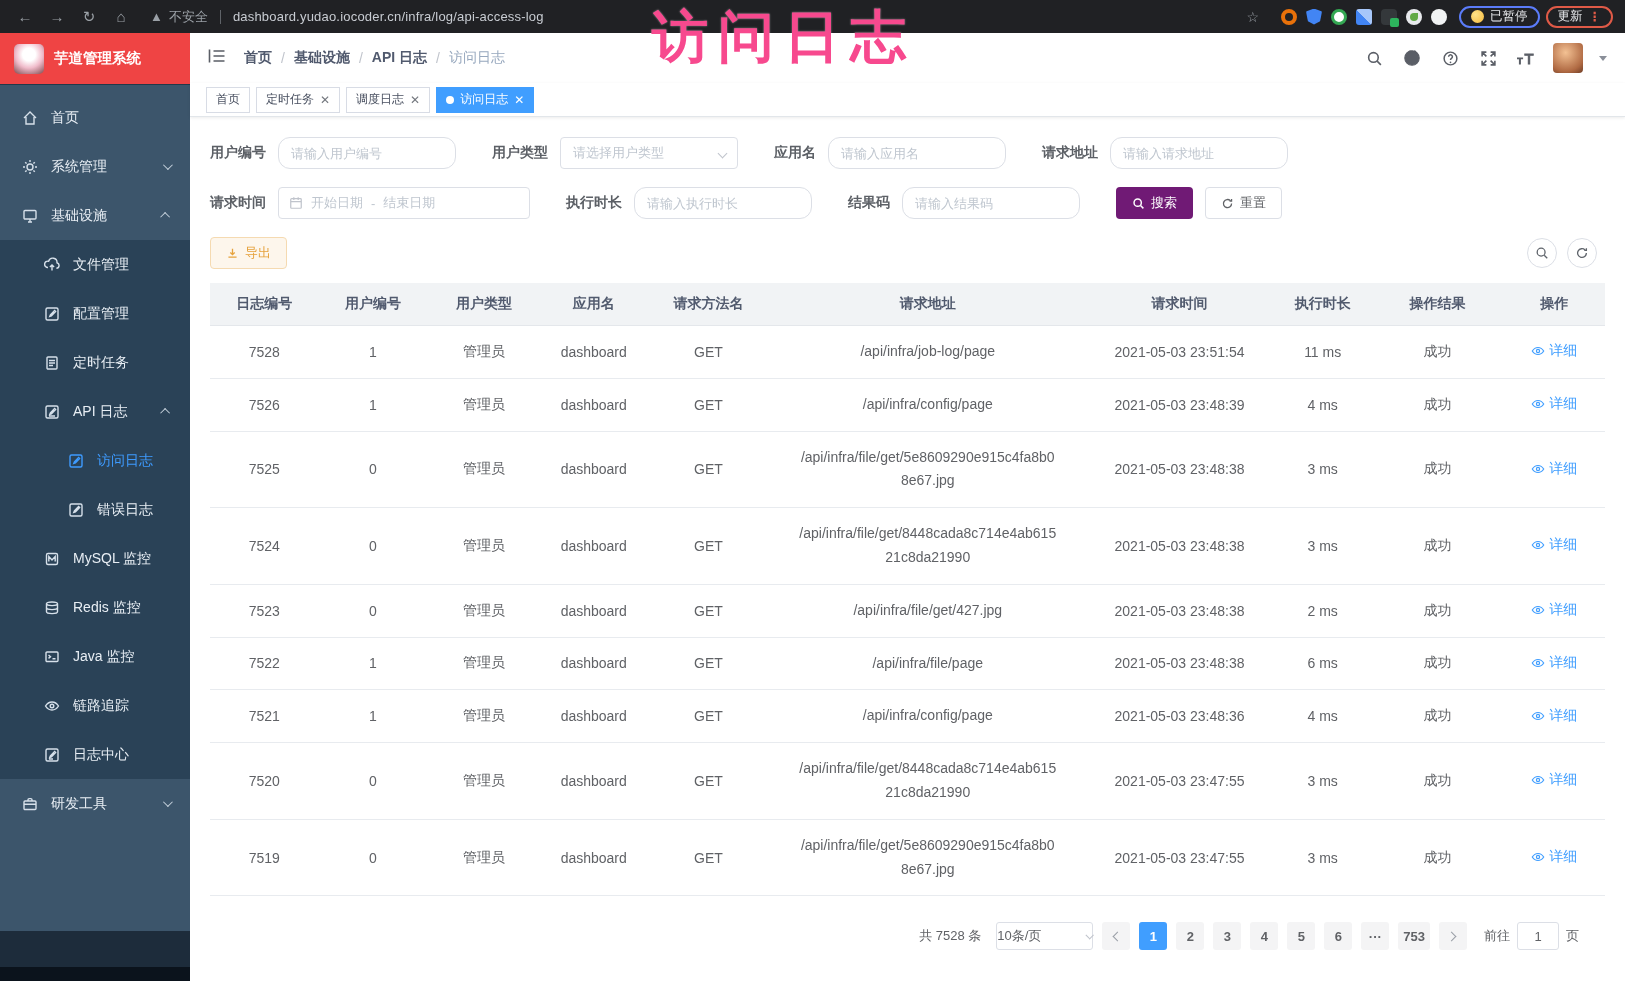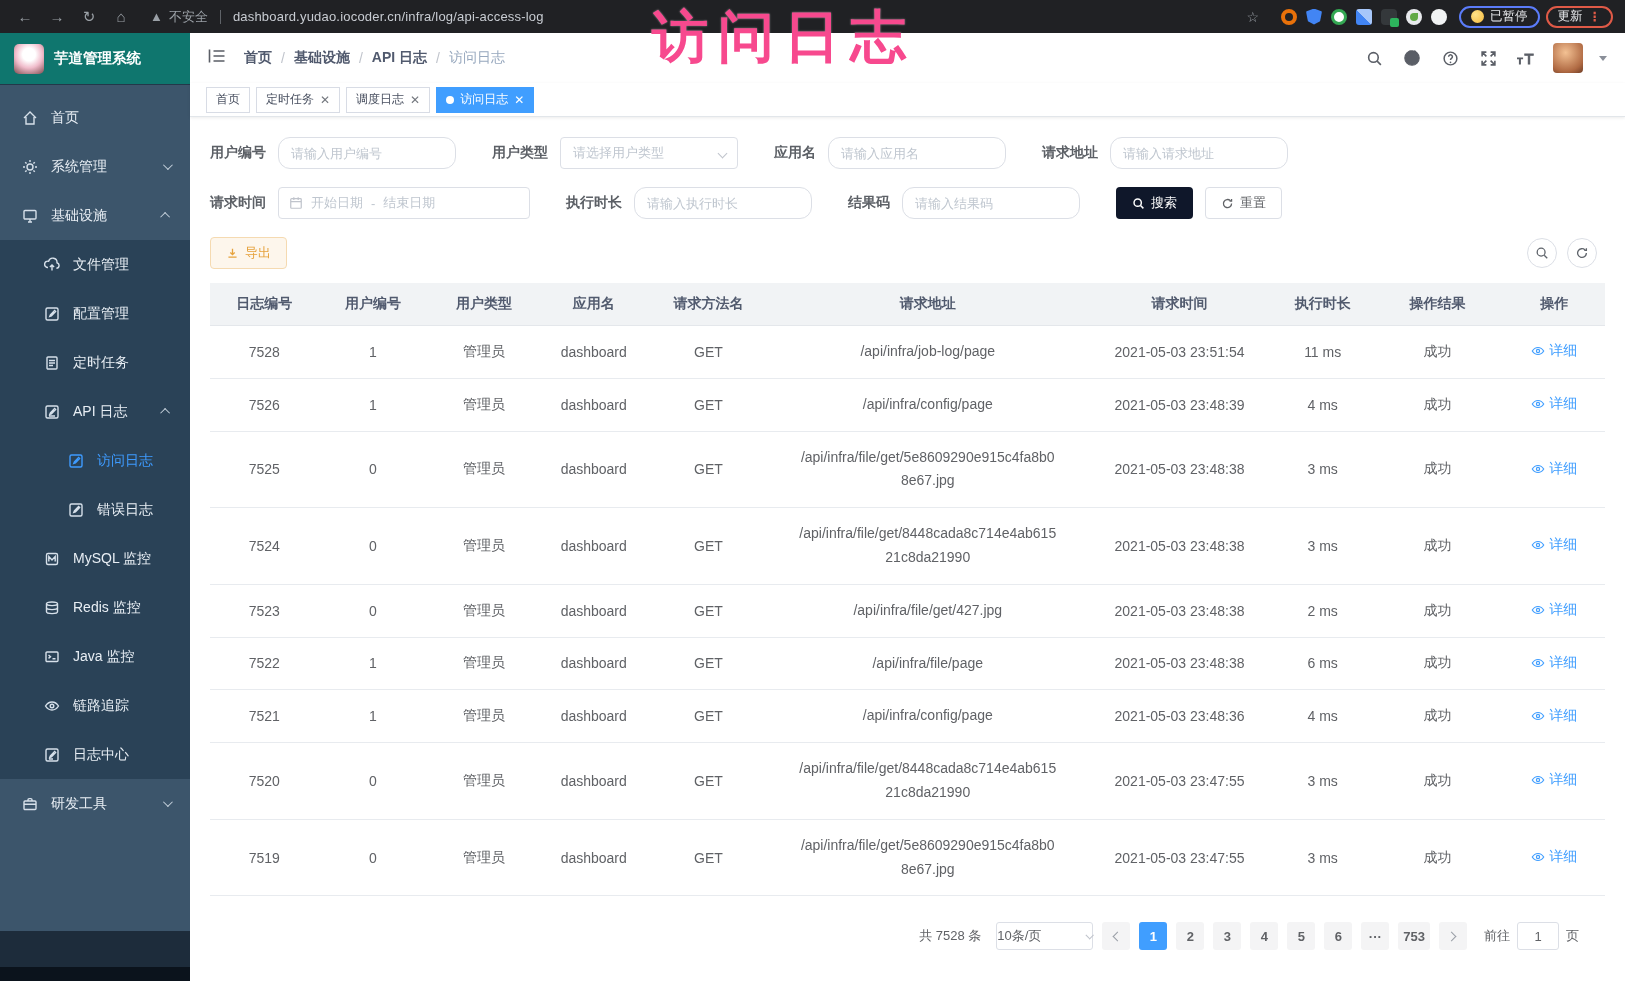--- a/index.html
+++ b/index.html
@@ -30,21 +30,21 @@
   .pill.paused .face { width:13px; height:13px; border-radius:50%; background:radial-gradient(circle at 35% 35%,#ffe38a,#f6b93b); }
   .pill.update { border:2px solid #e05a47; }
   .pill.update .kebab { color:#e05a47; font-weight:700; letter-spacing:0; }
 
   
   .watermark { position:absolute; left:652px; top:0px; z-index:60; font-size:56px; font-weight:800; color:#f7498e; letter-spacing:10px; text-shadow:0 0 2px rgba(255,255,255,.55); pointer-events:none; }
 
   
   .app { display:flex; height:948px; }
   .sidebar { width:190px; background:#3c556b; display:flex; flex-direction:column; flex-shrink:0; }
-  .logo { height:52px; background:#0f766e; display:flex; align-items:center; gap:10px; padding:0 14px; border-bottom:1px solid #23384a; }
+  .logo { height:52px; background:#ef4444; display:flex; align-items:center; gap:10px; padding:0 14px; border-bottom:1px solid #23384a; }
   .logo-avatar { width:30px; height:30px; border-radius:5px; background:radial-gradient(circle at 50% 35%,#ffffff 0 26%,#f0bccb 55%,#7e4a4e 100%); flex-shrink:0; }
   .logo-title { color:#fff; font-size:14.5px; font-weight:700; white-space:nowrap; }
   .snav { flex:1; padding-top:8px; overflow:hidden; }
   .sitem { height:49px; display:flex; align-items:center; gap:13px; padding-left:22px; color:#e8eef4; font-size:14px; cursor:pointer; position:relative; white-space:nowrap; }
   .sitem svg { stroke:#d6e0ea; flex-shrink:0; }
   .sitem.lvl2 { padding-left:44px; }
   .sitem.lvl3 { padding-left:68px; }
   .submenu { background:#2a4257; }
   .sitem.active { color:#3e9bff; }
   .sitem.active svg { stroke:#3e9bff; }
@@ -83,21 +83,21 @@
   .frow { display:flex; align-items:center; margin-bottom:18px; flex-wrap:nowrap; }
   .fitem { display:flex; align-items:center; margin-right:36px; }
   .flabel { font-size:14px; font-weight:700; color:#5c6066; margin-right:12px; white-space:nowrap; }
   .einput { height:32px; width:178px; border:1px solid #dcdfe6; border-radius:12px; padding:0 12px; font-size:13px; color:#606266; outline:none; font-family:inherit; background:#fff; }
   .einput::placeholder { color:#bfc6cf; }
   .eselect { height:32px; width:178px; border:1px solid #dcdfe6; border-radius:4px; padding:0 26px 0 12px; font-size:13px; color:#bfc6cf; display:flex; align-items:center; position:relative; cursor:pointer; background:#fff; }
   .eselect .sel-chev { position:absolute; right:11px; top:12px; width:7px; height:7px; border-right:1.4px solid #c0c4cc; border-bottom:1.4px solid #c0c4cc; transform:rotate(45deg); }
   .edate { height:32px; width:252px; border:1px solid #dcdfe6; border-radius:4px; padding:0 10px; display:flex; align-items:center; gap:8px; font-size:13px; color:#bfc6cf; background:#fff; cursor:pointer; }
   .edate .dsep { color:#bfc6cf; }
   .btn { height:32px; border-radius:4px; padding:0 15px; font-size:13px; display:inline-flex; align-items:center; gap:6px; border:1px solid transparent; cursor:pointer; font-family:inherit; white-space:nowrap; }
-  .btn-primary { background:#0f172a; color:#fff;justify-content:flex-end; }
+  .btn-primary { background:#701a75; color:#fff;justify-content:flex-end; }
   .btn-plain { background:#fff; border-color:#dcdfe6; color:#606266; }
   .btn-warn { background:#fdf6ec; border-color:#f5dab1; color:#e6a23c; }
   .btn + .btn { margin-left:12px; }
 
   .toolbar { display:flex; align-items:center; justify-content:space-between; margin:0 0 14px; }
   .tool-circles { display:flex; gap:10px; padding-right:8px; }
   .circ { width:30px; height:30px; border-radius:50%; border:1px solid #dcdfe6; display:flex; align-items:center; justify-content:center; cursor:pointer; background:#fff; }
   .circ svg { stroke:#5f646b; }
 
   

